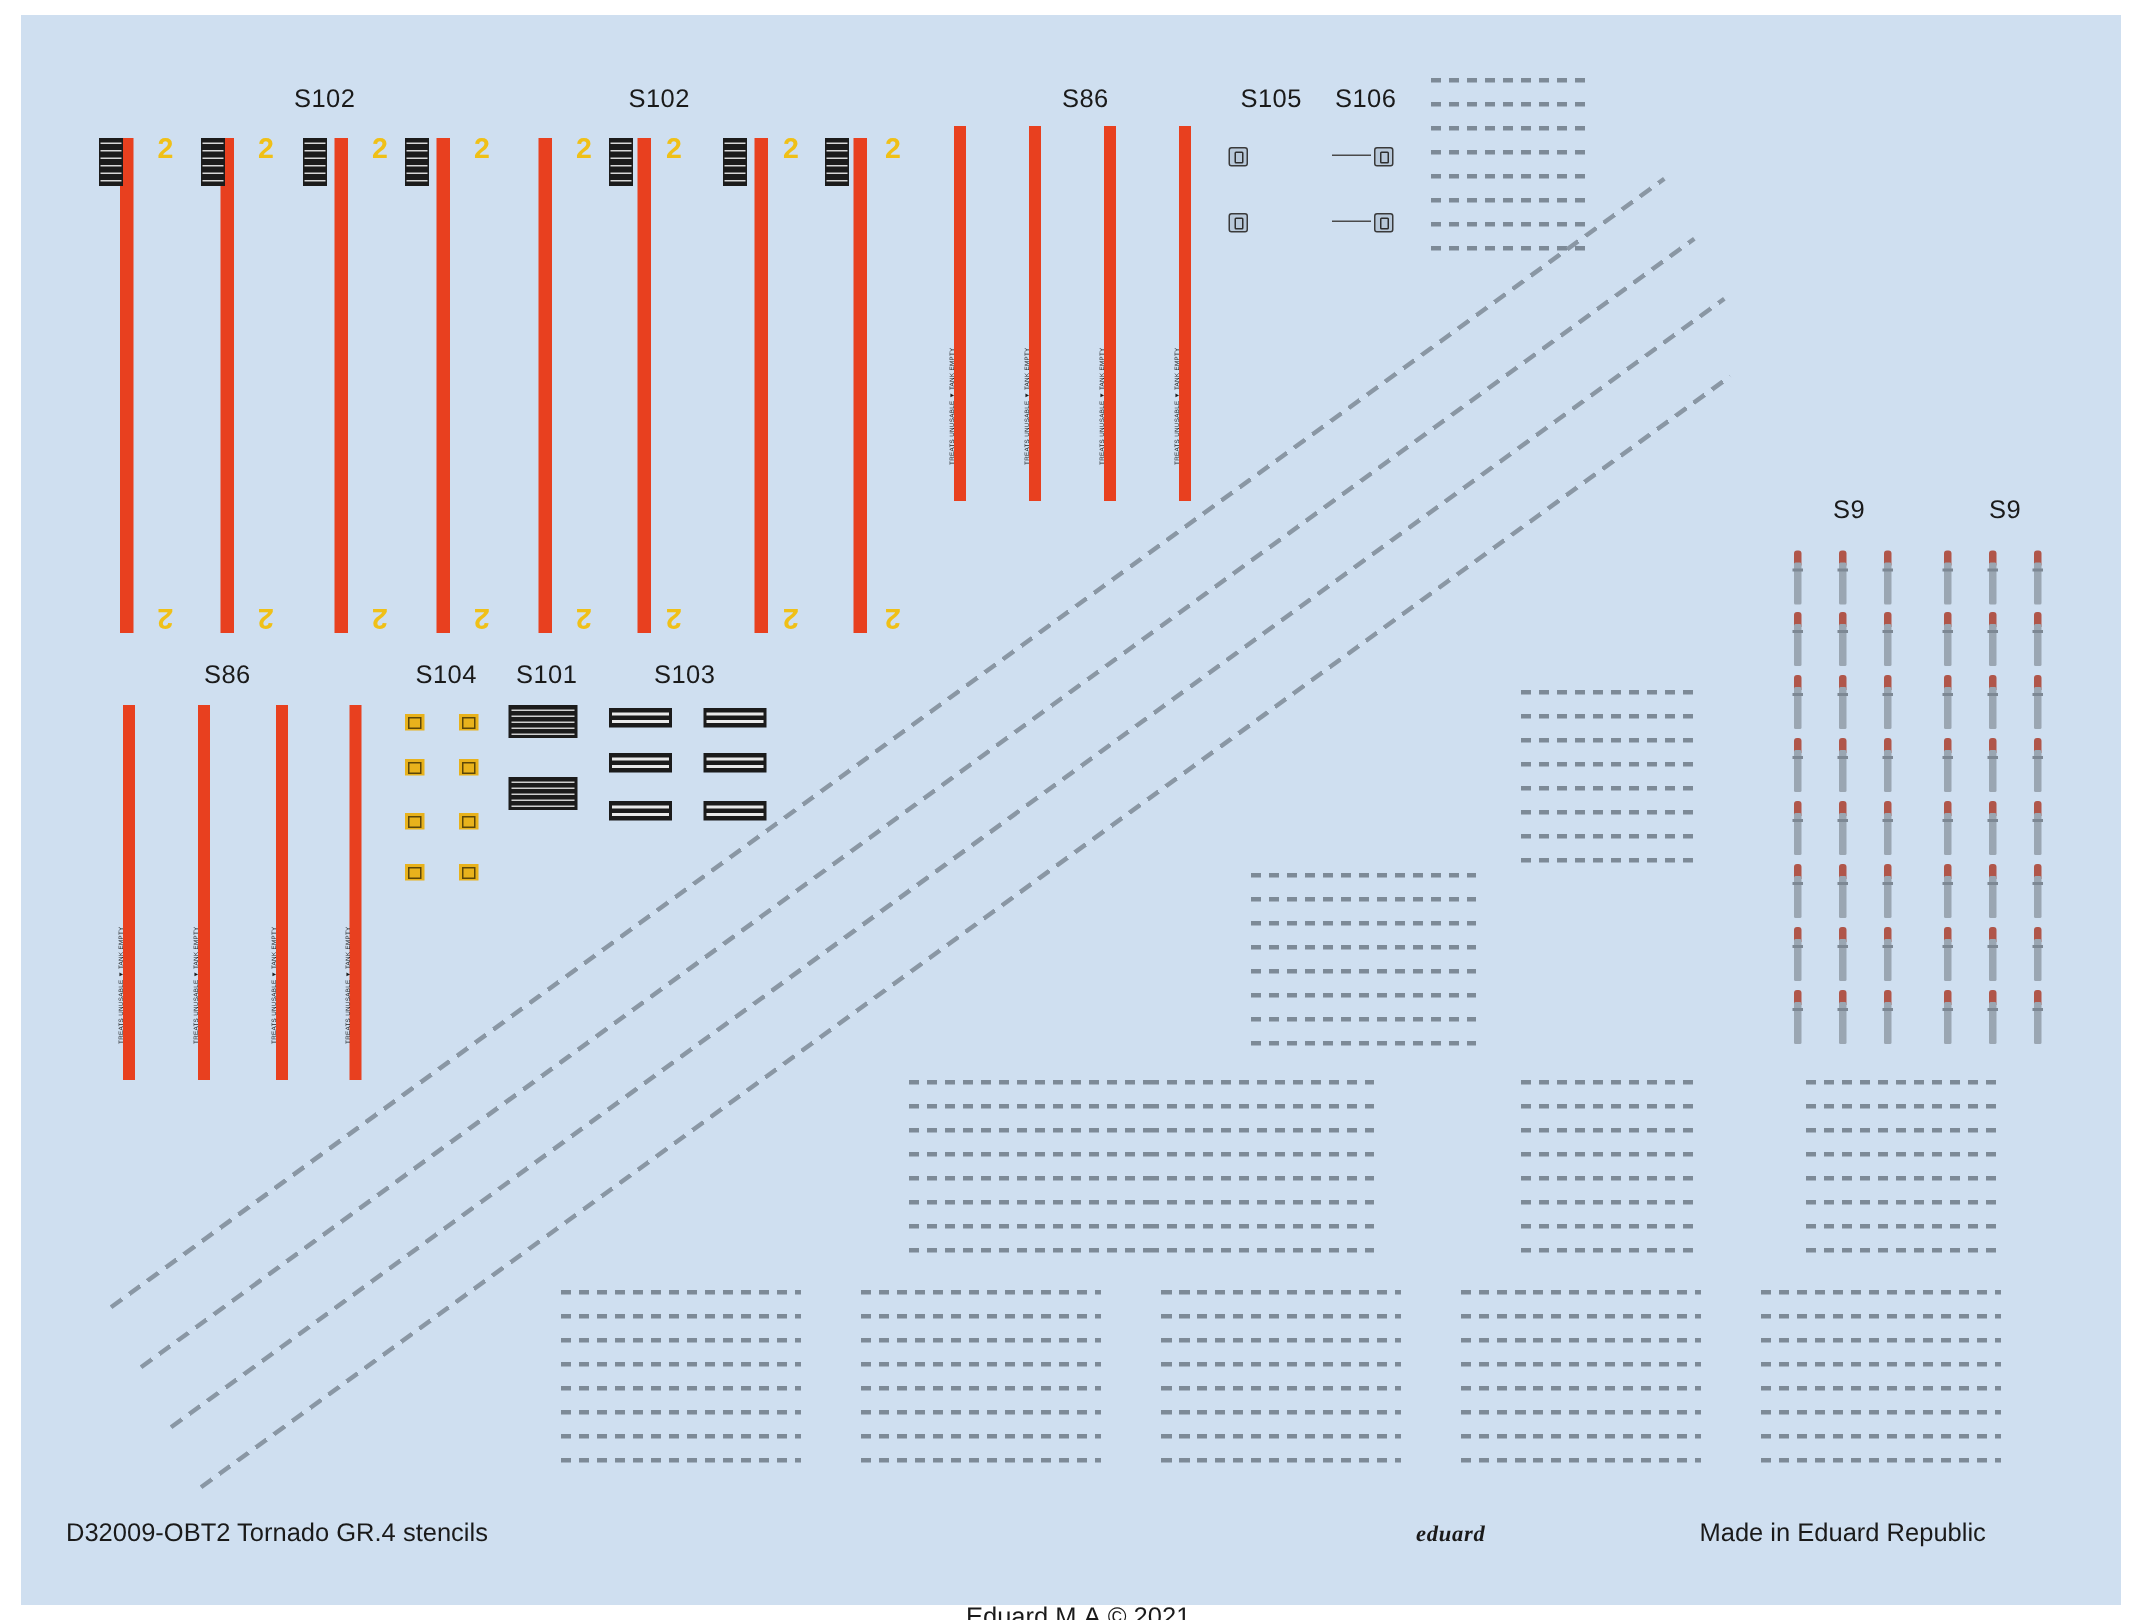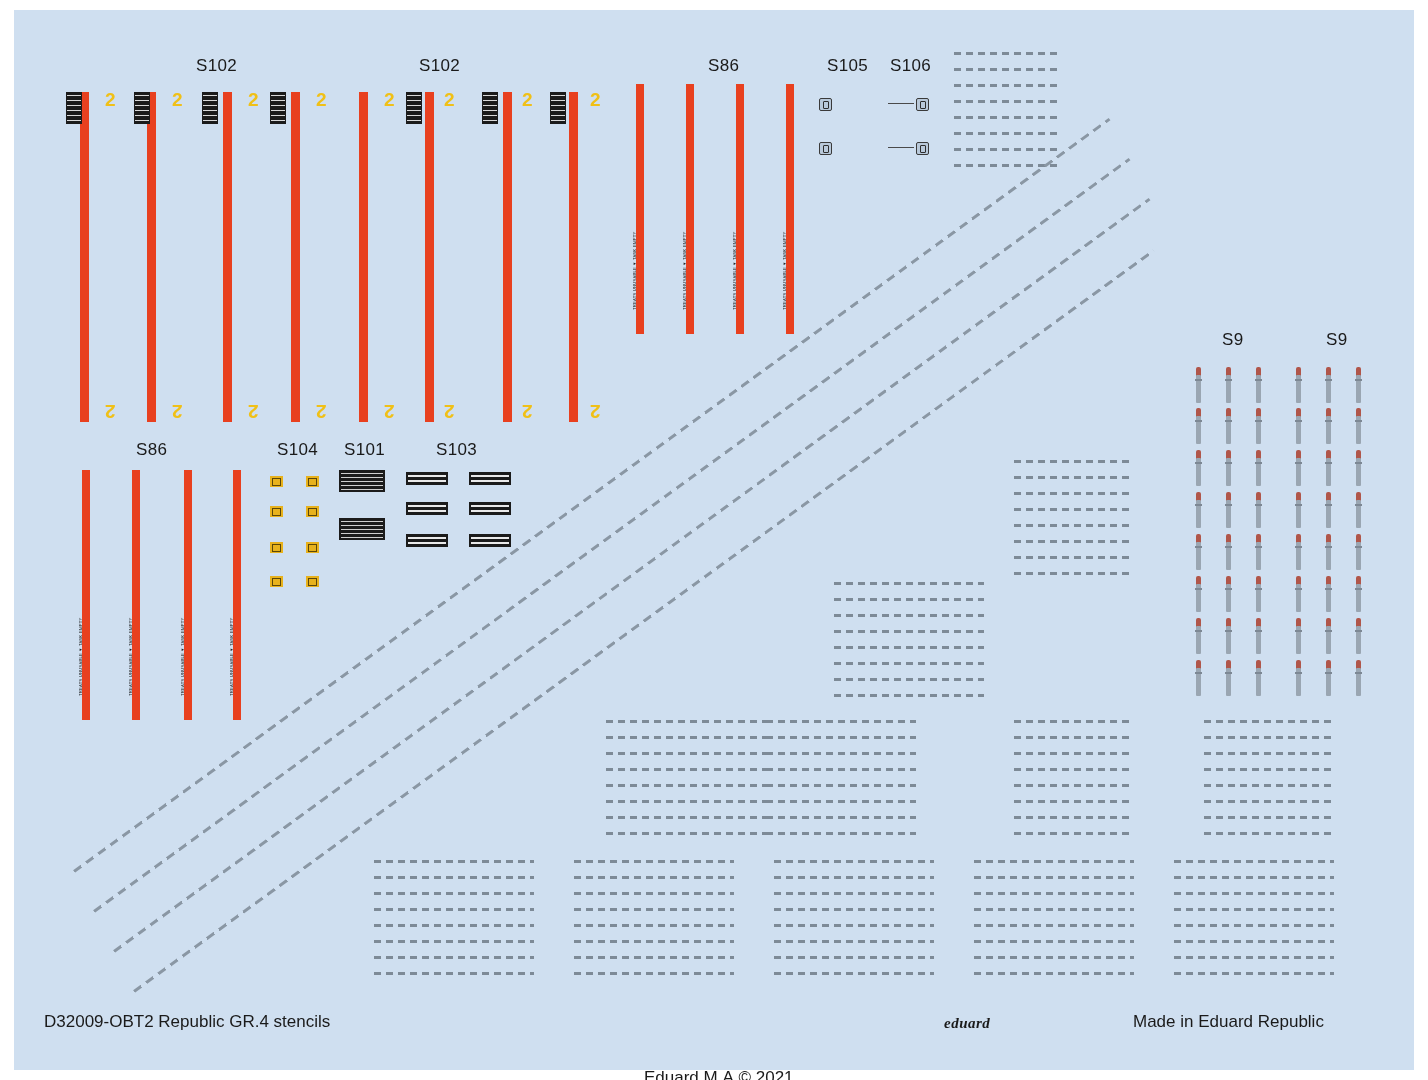--- a/index.html
+++ b/index.html
@@ -704,17 +704,17 @@
       <div class="dashrow" style="left: 1174px; top: 924px; width: 160px;"></div>
       <div class="dashrow" style="left: 1174px; top: 940px; width: 160px;"></div>
       <div class="dashrow" style="left: 1174px; top: 956px; width: 160px;"></div>
       <div class="dashrow" style="left: 1174px; top: 972px; width: 160px;"></div>
       <div class="diagrow" style="left: 74px; top: 870px; width: 1280px; transform: rotate(-36deg);"></div>
       <div class="diagrow" style="left: 94px; top: 910px; width: 1280px; transform: rotate(-36deg);"></div>
       <div class="diagrow" style="left: 114px; top: 950px; width: 1280px; transform: rotate(-36deg);"></div>
       <div class="diagrow" style="left: 134px; top: 990px; width: 1260px; transform: rotate(-36deg);"></div>
     </div>
 
-  <div class="caption" style="left:44px; top:1012px;">D32009-OBT2 Republic GR.4 stencils</div>
+  <div class="caption" style="left:44px; top:1012px;">D32009-OBT2 Tornado GR.4 stencils</div>
   <div class="caption" style="left:644px; top:1068px;">Eduard M.A.© 2021</div>
   <div class="brand" style="left:944px; top:1015px;">eduard</div>
   <div class="caption" style="left:1133px; top:1012px;">Made in Eduard Republic</div>
 </div>
 
 </body></html>

